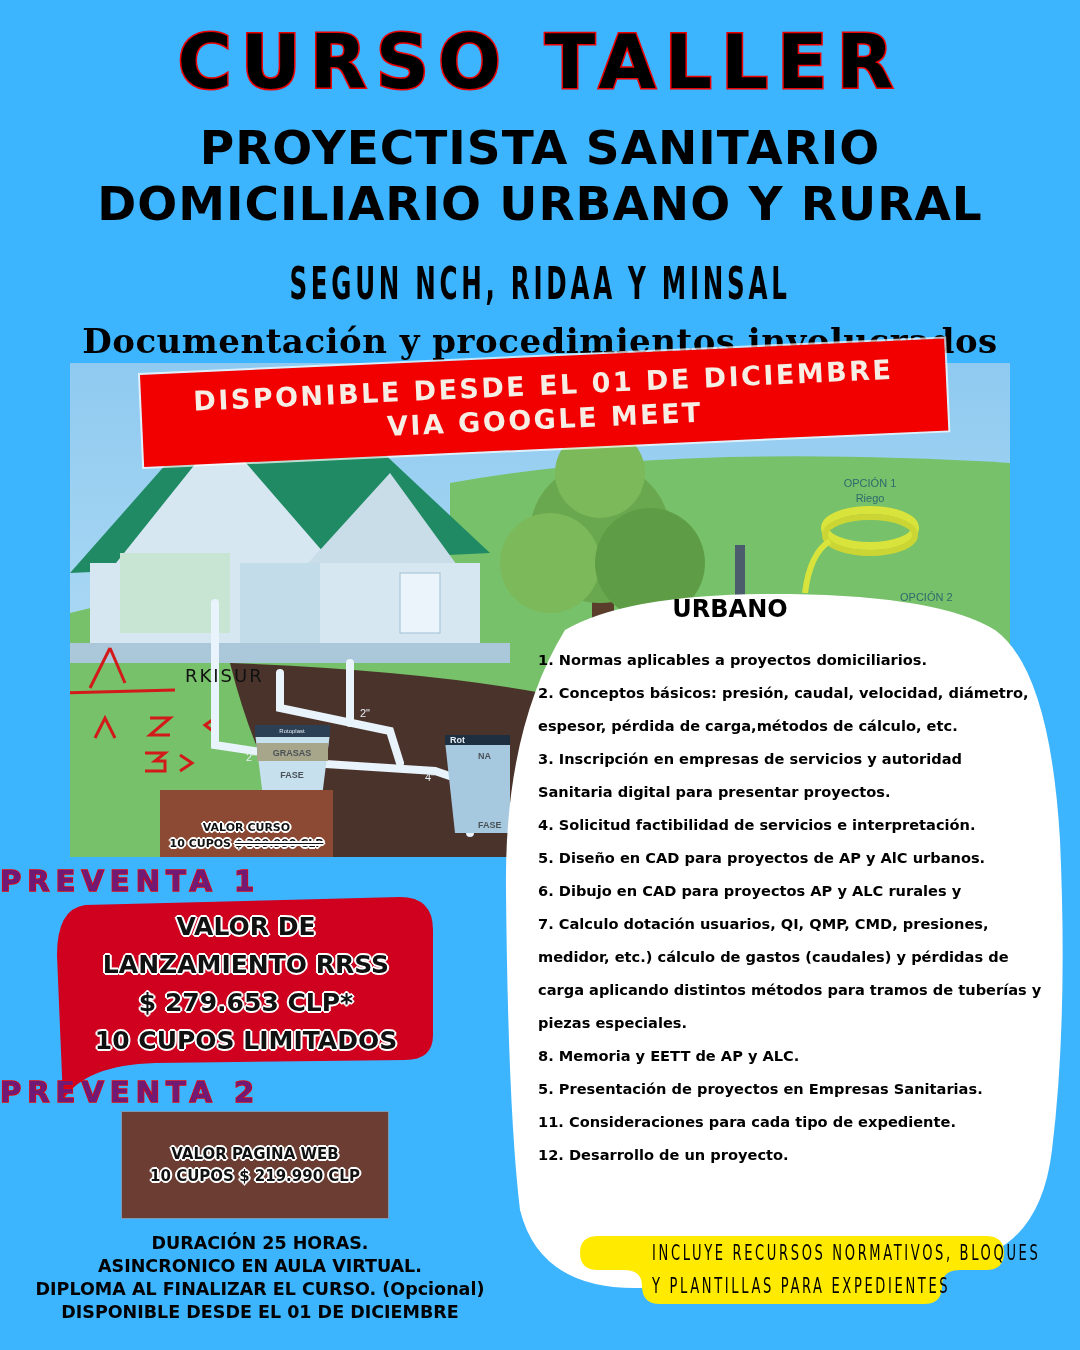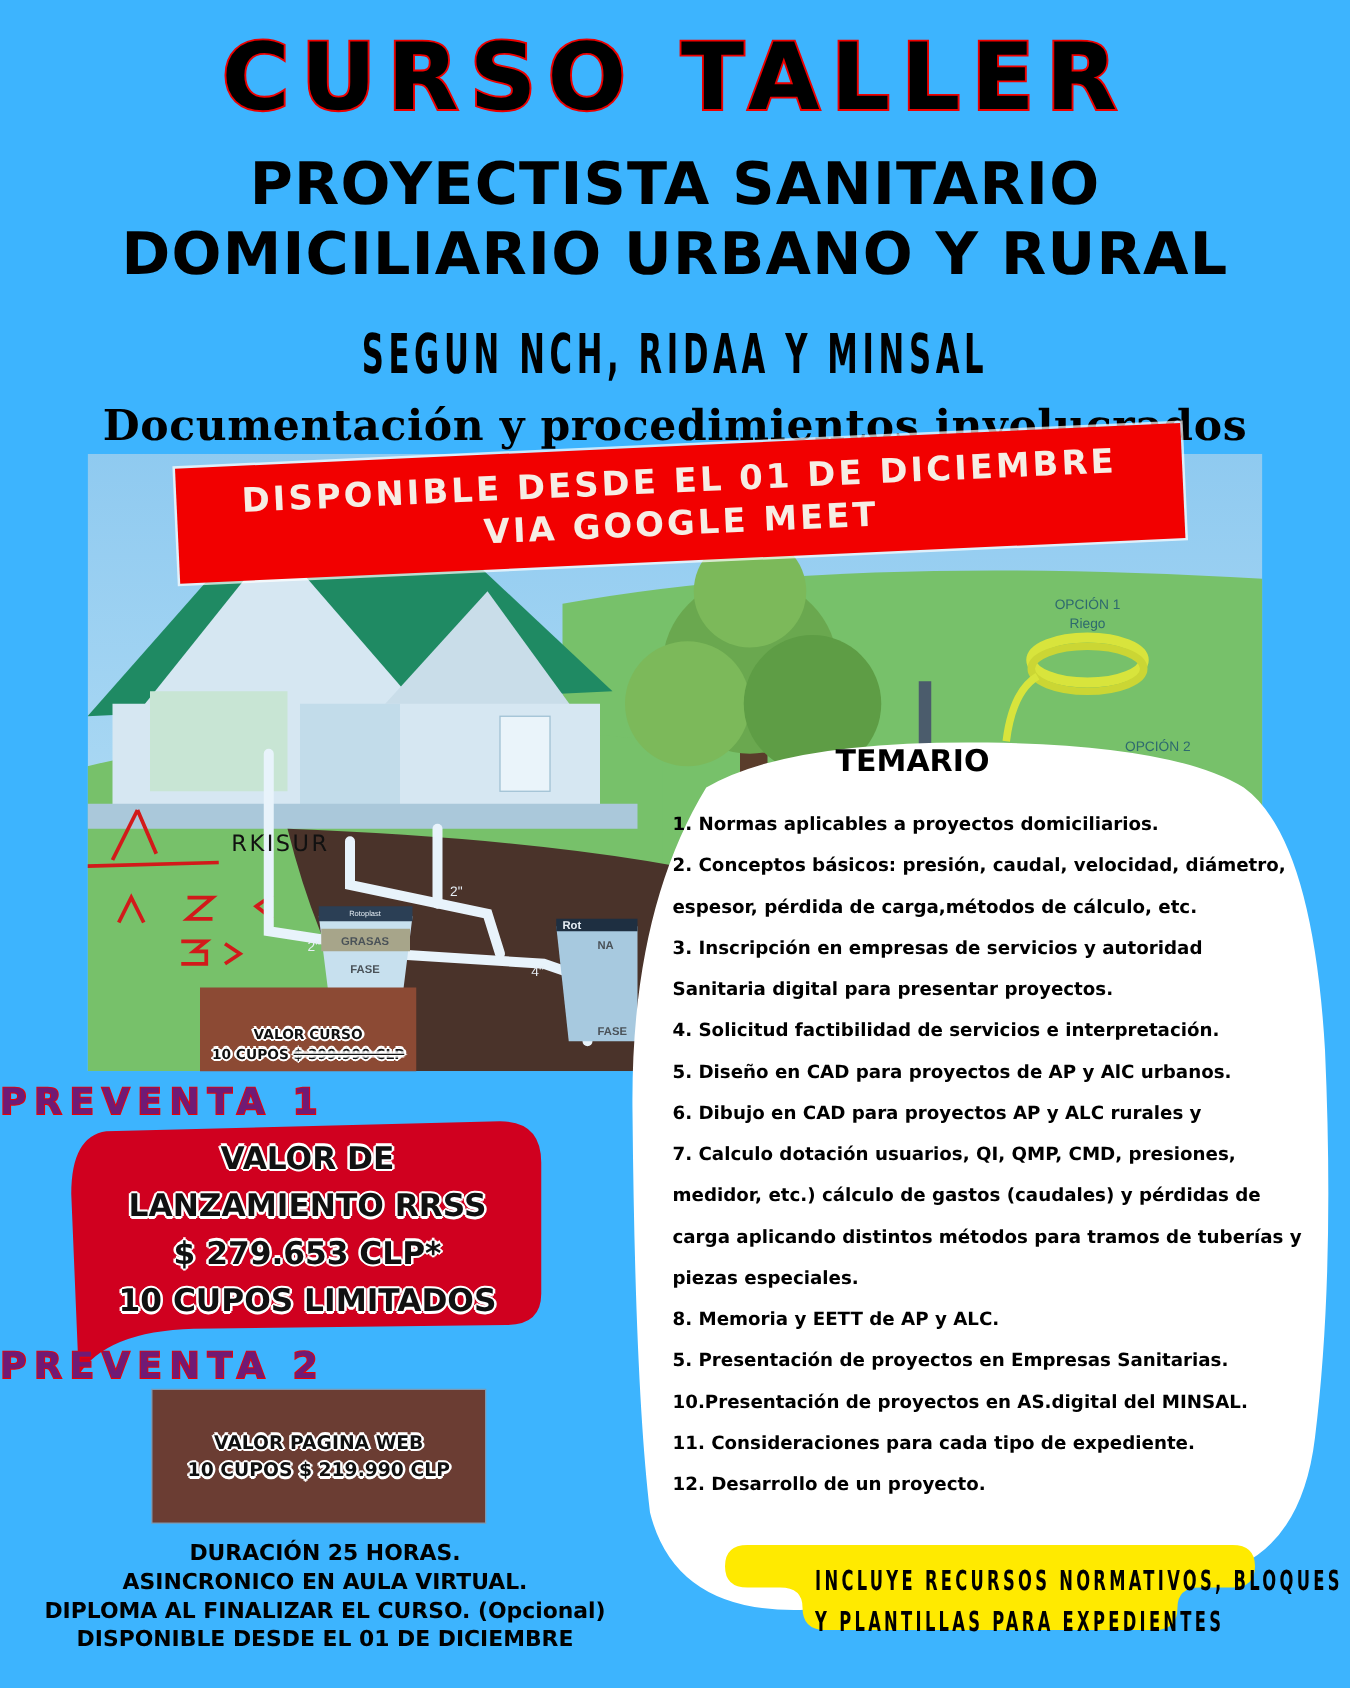--- a/index.html
+++ b/index.html
@@ -38,21 +38,21 @@
   .price-web div{font-size:15px;line-height:22px;}
 
   .info{left:0;width:520px;top:1232px;text-align:center;font-family:"DejaVu Sans",sans-serif;font-weight:bold;font-size:17.5px;line-height:23px;}
 
   .white-blob{left:490px;top:590px;width:590px;height:720px;}
   .temario-title{left:560px;width:340px;top:595px;text-align:center;font-family:"DejaVu Sans",sans-serif;font-weight:bold;font-size:24px;}
   .temario-list{left:538px;top:643px;width:520px;font-family:"DejaVu Sans",sans-serif;font-weight:bold;font-size:14.6px;line-height:33px;}
   .temario-list div{white-space:nowrap;}
 
   .yellow-pill{left:580px;top:1236px;width:424px;height:68px;}
-  .yellow-text{left:580px;top:1236px;width:424px;text-align:center;font-family:"DejaVu Sans Condensed","DejaVu Sans",sans-serif;font-weight:bold;margin-top:13px;}
+  .yellow-text{left:580px;top:1236px;width:424px;text-align:center;font-family:"DejaVu Sans Condensed","DejaVu Sans",sans-serif;font-weight:normal;}
   .yellow-text div{font-size:22px;letter-spacing:4px;line-height:33px;transform:scaleX(0.66);transform-origin:center;white-space:nowrap;}
 </style>
 </head>
 <body>
 
 <div class="abs title">CURSO TALLER</div>
 <div class="abs subtitle sub1">PROYECTISTA SANITARIO</div>
 <div class="abs subtitle sub2">DOMICILIARIO URBANO Y RURAL</div>
 <div class="abs norms">SEGUN NCH, RIDAA Y MINSAL</div>
 <div class="abs docs">Documentación y procedimientos involucrados</div>
@@ -162,37 +162,36 @@
 <div class="abs info">
   <div>DURACIÓN 25 HORAS.</div>
   <div>ASINCRONICO EN AULA VIRTUAL.</div>
   <div>DIPLOMA AL FINALIZAR EL CURSO. (Opcional)</div>
   <div>DISPONIBLE DESDE EL 01 DE DICIEMBRE</div>
 </div>
 
 <svg class="abs white-blob" width="590" height="720" viewBox="0 0 590 720">
   <path d="M75 40 Q140 2 300 4 Q450 6 505 40 Q560 80 570 250 Q578 430 562 560 Q550 660 470 672 Q300 690 150 698 Q50 700 30 620 Q18 520 16 300 Q14 140 75 40 Z" fill="#ffffff"></path>
 </svg>
-<div class="abs temario-title">TEMARIO</div>
+<div class="abs temario-title">URBANO</div>
 <div class="abs temario-list">
   <div>1. Normas aplicables a proyectos domiciliarios.</div>
   <div>2. Conceptos básicos: presión, caudal, velocidad, diámetro,</div>
   <div>espesor, pérdida de carga,métodos de cálculo, etc.</div>
   <div>3. Inscripción en empresas de servicios y autoridad</div>
   <div>Sanitaria digital para presentar proyectos.</div>
   <div>4. Solicitud factibilidad de servicios e interpretación.</div>
   <div>5. Diseño en CAD para proyectos de AP y AlC urbanos.</div>
   <div>6. Dibujo en  CAD para proyectos AP y ALC rurales y</div>
   <div>7.  Calculo dotación usuarios, QI, QMP, CMD, presiones,</div>
   <div>medidor, etc.) cálculo de gastos (caudales) y pérdidas de</div>
   <div>carga aplicando distintos métodos para tramos de tuberías y</div>
   <div>piezas especiales.</div>
   <div>8. Memoria y EETT de AP y ALC.</div>
   <div>5. Presentación de proyectos en Empresas Sanitarias.</div>
-  <div>10.Presentación de proyectos en AS.digital del MINSAL.</div>
   <div>11. Consideraciones para cada tipo de expediente.</div>
   <div>12. Desarrollo de un proyecto.</div>
 </div>
 
 <svg class="abs yellow-pill" width="424" height="68" viewBox="0 0 424 68">
   <path d="M18 0 L406 0 Q424 0 424 17 Q424 34 406 34 L380 34 Q362 34 362 50 Q362 68 344 68 L80 68 Q62 68 62 50 Q62 34 44 34 L18 34 Q0 34 0 17 Q0 0 18 0 Z" fill="#ffea00"></path>
 </svg>
 <div class="abs yellow-text">
   <div>INCLUYE RECURSOS NORMATIVOS, BLOQUES</div>
   <div>Y PLANTILLAS PARA EXPEDIENTES</div>

